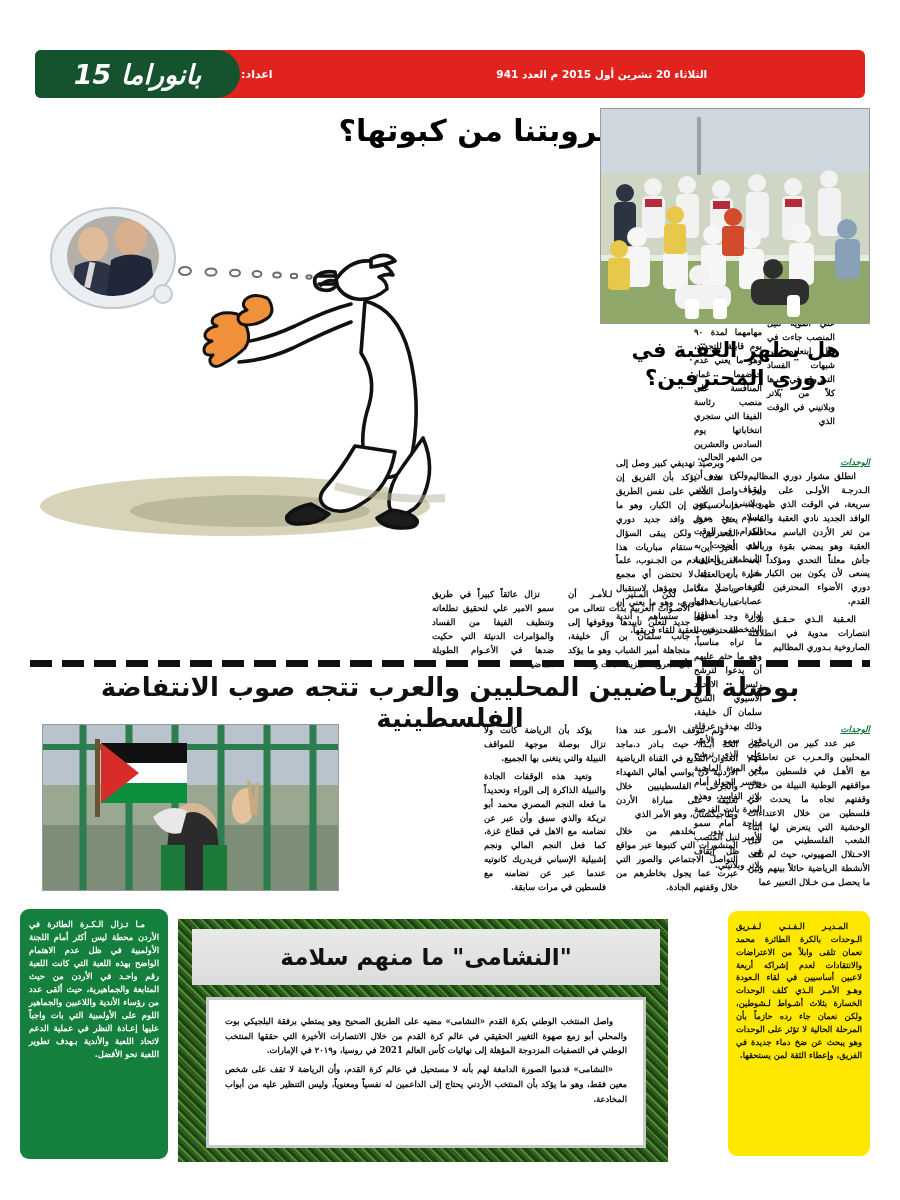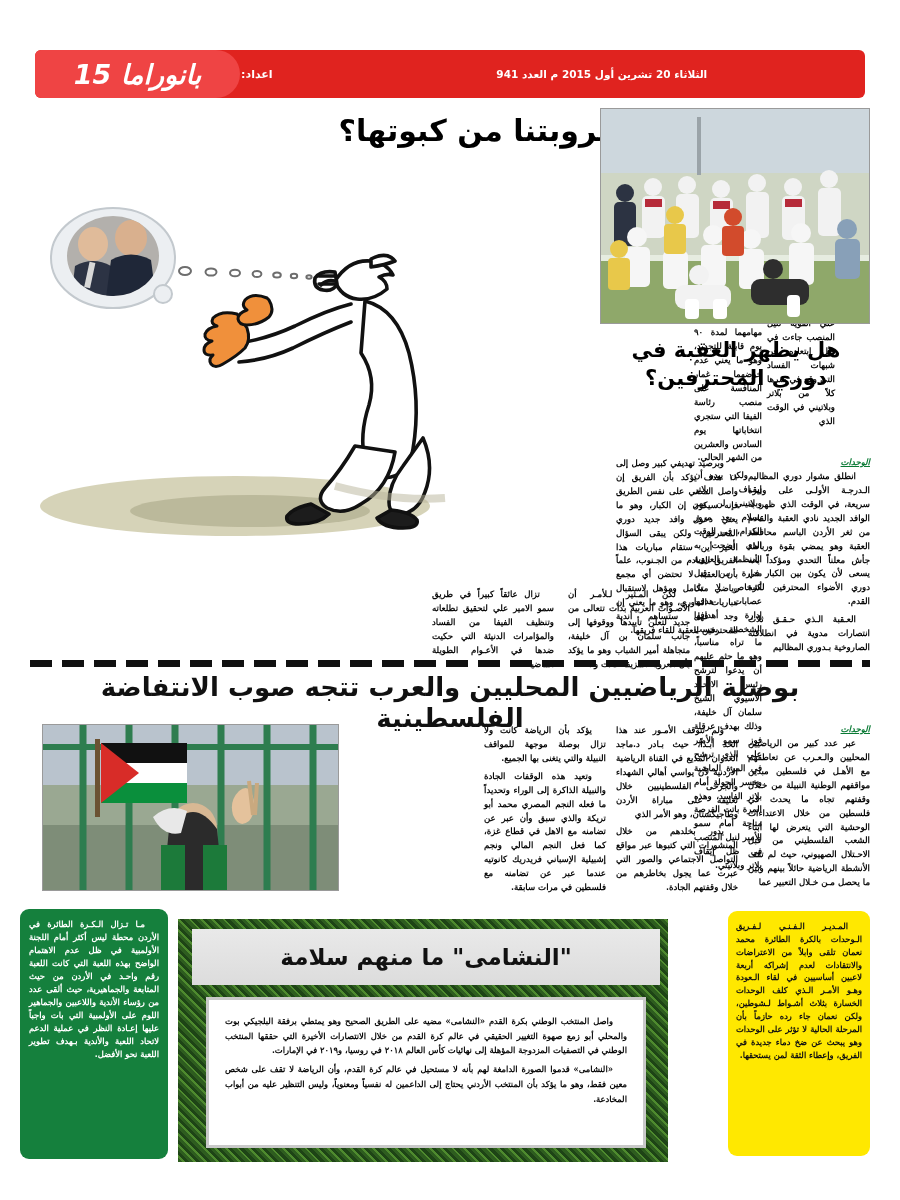--- a/index.html
+++ b/index.html
@@ -22,21 +22,21 @@
     padding:0 14px 0 10px;letter-spacing:-1px;line-height:1;
     font-family:"DejaVu Sans","Liberation Sans",sans-serif;
   }
   .byline{color:#fff;font-size:11px;font-weight:bold;padding-right:6px;}
   .issue-line{
     color:#fff;font-size:10.5px;font-weight:bold;
     margin-right:auto;margin-left:auto;padding-left:60px;
   }
   .panorama{
     position:absolute;left:0;top:0;height:48px;width:205px;
-    background:#ef4444;border-radius:6px 24px 24px 6px;
+    background:#14532d;border-radius:6px 24px 24px 6px;
     display:flex;align-items:center;justify-content:center;
   }
   .panorama span{color:#fff;font-size:27px;font-weight:bold;font-style:italic;line-height:1;}
 
   
   .src-tag{color:#0a7a35;font-size:8.5px;font-weight:bold;font-style:italic;
            text-align:right;margin-bottom:3px;text-decoration:underline;}
   .body-col{
     font-size:8.6px;line-height:1.62;text-align:justify;
     text-align-last:right;color:#0b0b0b;font-weight:bold;
@@ -384,21 +384,21 @@
       </div>
     </div>
 
     <div class="centerpanel">
       <div class="grassframe"></div>
       <div class="grayband">
         <div class="head4">"النشامى" ما منهم سلامة</div>
       </div>
       <div class="innerwhite">
         <div class="body-col">
-          <p>واصل المنتخب الوطني بكرة القدم «النشامى» مضيه على الطريق الصحيح وهو يمتطي برفقة البلجيكي بوت والمحلي أبو زمع صهوة التغيير الحقيقي في عالم كرة القدم من خلال الانتصارات الأخيرة التي حققها المنتخب الوطني في التصفيات المزدوجة المؤهلة إلى نهائيات كأس العالم ٢٠١٨ في روسيا، و٢٠١٩ في الإمارات.</p>
+          <p>واصل المنتخب الوطني بكرة القدم «النشامى» مضيه على الطريق الصحيح وهو يمتطي برفقة البلجيكي بوت والمحلي أبو زمع صهوة التغيير الحقيقي في عالم كرة القدم من خلال الانتصارات الأخيرة التي حققها المنتخب الوطني في التصفيات المزدوجة المؤهلة إلى نهائيات كأس العالم 2021 في روسيا، و٢٠١٩ في الإمارات.</p>
           <p>«النشامى» قدموا الصورة الدامغة لهم بأنه لا مستحيل في عالم كرة القدم، وأن الرياضة لا تقف على شخص معين فقط، وهو ما يؤكد بأن المنتخب الأردني يحتاج إلى الداعمين له نفسياً ومعنوياً، وليس التنظير عليه من أبواب المخادعة.</p>
         </div>
       </div>
     </div>
 
     <div class="yellowbox">
       <div class="body-col">
         <p>المـديـر الـفـنـي لـفـريق الـوحدات بالكرة الطائرة محمد نعمان تلقى وابلاً من الاعتراضات والانتقادات لعدم إشراكه أربعة لاعبين أساسيين في لقاء الـعودة وهـو الأمـر الـذي كلف الوحدات الخسارة بثلاث أشـواط لـشوطين، ولكن نعمان جاء رده حازماً بأن المرحلة الحالية لا تؤثر على الوحدات وهو يبحث عن ضخ دماء جديدة في الفريق، وإعطاء الثقة لمن يستحقها.</p>
       </div>
     </div>

